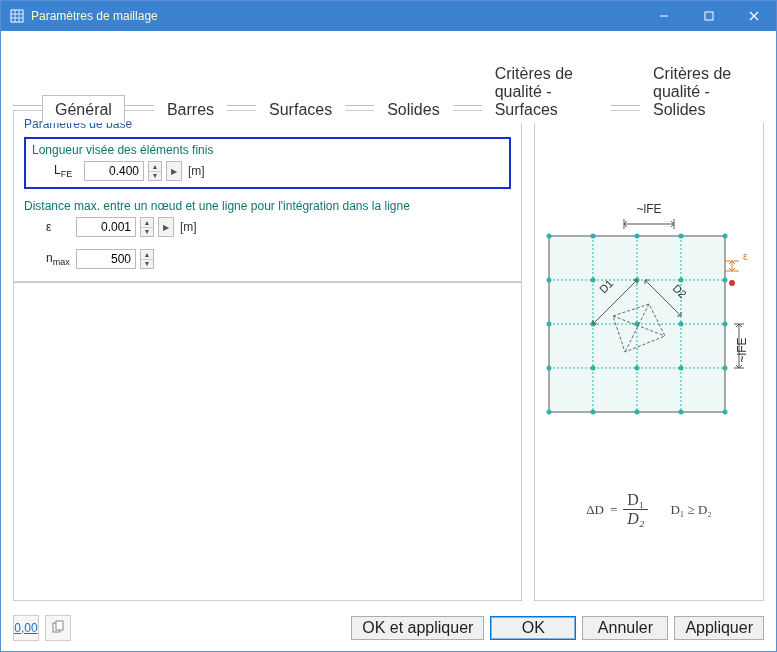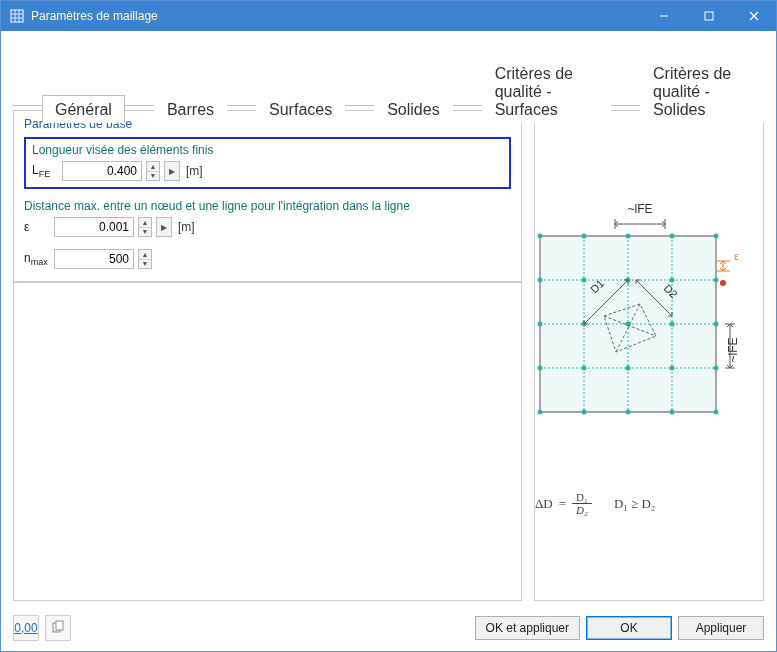--- a/index.html
+++ b/index.html
@@ -71,20 +71,21 @@
     padding: 4px 12px 8px 12px;
     min-height: 0;
   }
   .left-col { flex: 1; display: flex; flex-direction: column; gap: 0; }
   .right-col {
     width: 230px;
     border: 1px solid #ccc;
     background: #fff;
     display: flex;
     flex-direction: column;
+    align-items: center;
     justify-content: flex-start;
     padding-top: 90px;
   }
   .group {
     border: 1px solid #ccc;
     padding: 8px 10px 12px 10px;
     background: #fff;
   }
   .group-title {
     color: #2a5aa7;
@@ -93,24 +94,24 @@
   }
   .highlight-box {
     border: 2px solid #1a2fcf;
     padding: 4px 6px 6px 6px;
     margin-bottom: 10px;
   }
   .field-label { font-size: 12px; color: #0f766e; margin-bottom: 4px; }
   .field-row {
     display: flex; align-items: center; gap: 4px;
   }
-  .sym { width: 26px; font-size: 12px; }
+  .sym { width: 26px; font-size: 12px; margin-left: 22px; }
   .sub { font-size: 9px; vertical-align: sub; }
   .num-input {
-    width: 80px; height: 20px;
+    width: 60px; height: 20px;
     border: 1px solid #bbb;
     background: #fff;
     text-align: right;
     font-size: 12px;
     padding: 1px 4px;
   }
   .spin {
     width: 14px; height: 20px;
     border: 1px solid #bbb;
     background: #f3f3f3;
@@ -145,35 +146,35 @@
     width: 26px; height: 26px;
     border: 1px solid #ccc;
     background: #f7f7f7;
     display: flex; align-items:center; justify-content:center;
     font-size: 12px;
   }
   .btn {
     min-width: 86px; height: 24px;
     border: 1px solid #adadad;
     background: #f0f0f0;
-    font-size: 12px;
+    font-size: 16px;
     display: flex; align-items:center; justify-content:center;
     padding: 0 10px;
   }
   .btn.default { border: 1px solid #0078d7; box-shadow: inset 0 0 0 1px #7eb4ea; }
   .diagram-eq {
     margin-top: 40px;
     font-size: 13px;
     color: #444;
     display: flex;
     align-items: center;
     gap: 22px;
     font-family: "Segoe UI", serif;
   }
-  .frac { display:inline-flex; flex-direction: column; align-items:center; font-size: 11px; }
+  .frac { display:inline-flex; flex-direction: column; align-items:center; font-size: 16px; }
   .frac .top { border-bottom: 1px solid #444; padding: 0 4px; }
   .frac .bot { padding: 0 4px; font-style: italic; }
   svg text { font-family: "Segoe UI", sans-serif; }
 </style>
 </head>
 <body>
 
 <div class="window">
 
   <div class="titlebar">
@@ -379,16 +380,17 @@
       <span>
         <svg width="14" height="14" viewBox="0 0 14 14">
           <rect x="2" y="3" width="7" height="9" fill="none" stroke="#888"></rect>
           <rect x="5" y="1" width="7" height="9" fill="#fff" stroke="#888"></rect>
         </svg>
       </span>
     </div>
     <div class="spacer"></div>
     <div class="btn">OK et appliquer</div>
     <div class="btn default">OK</div>
+    <div class="btn">Annuler</div>
     <div class="btn">Appliquer</div>
   </div>
 
 </div>
 
 </body></html>

